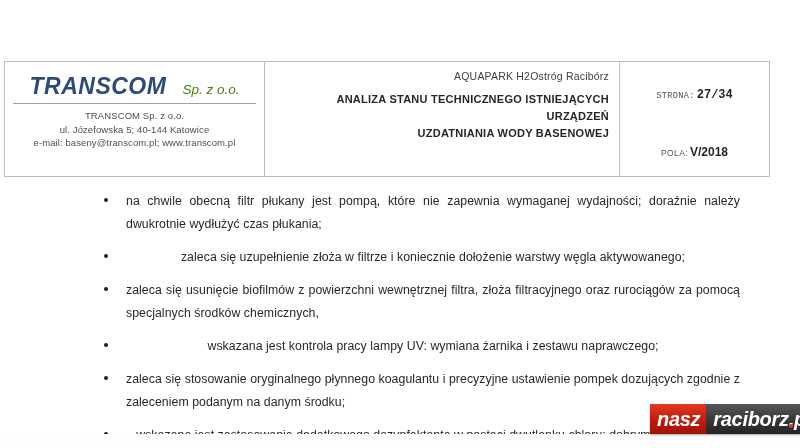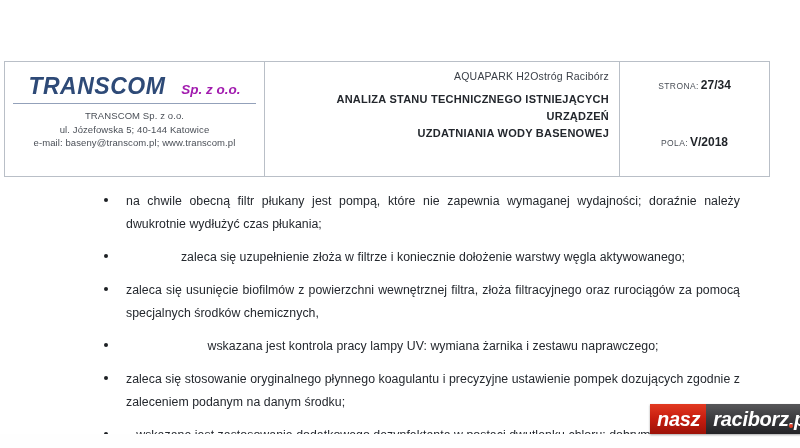--- a/index.html
+++ b/index.html
@@ -82,24 +82,24 @@
     font-family: "Liberation Sans", sans-serif;
     font-weight: bold;
     font-style: italic;
     font-size: 23px;
     letter-spacing: 0.5px;
     color: #2e4a77;
     text-align: right;
   }
   #logo-suffix {
     font-family: "Liberation Sans", sans-serif;
-    font-weight: bold;
+    font-weight: normal;
     font-style: italic;
     font-size: 13.5px;
-    color: #a21caf;
+    color: #4d7c0f;
     margin-left: 16px;
   }
   #logo-rule {
     margin: 3px 2px 0 2px;
     height: 1px;
     background: #6f82a3;
     opacity: 0.75;
   }
   #company-lines {
     margin-top: 5px;
@@ -124,21 +124,21 @@
     letter-spacing: 0.25px;
     line-height: 17px;
   }
 
   
   .meta-row {
     font-size: 10.5px;
     color: #3d4249;
     white-space: nowrap;
   }
-  #meta-row-page { margin-top: 10px; }
+  #meta-row-page { margin-top: 20px; font-family: Liberation Mono, monospace; }
   #meta-row-date { margin-top: 43px; }
   .meta-label {
     font-size: 8.5px;
     letter-spacing: 0.4px;
     color: #4a4f57;
   }
   .meta-value {
     font-weight: bold;
     font-size: 12px;
     color: #1f2328;

